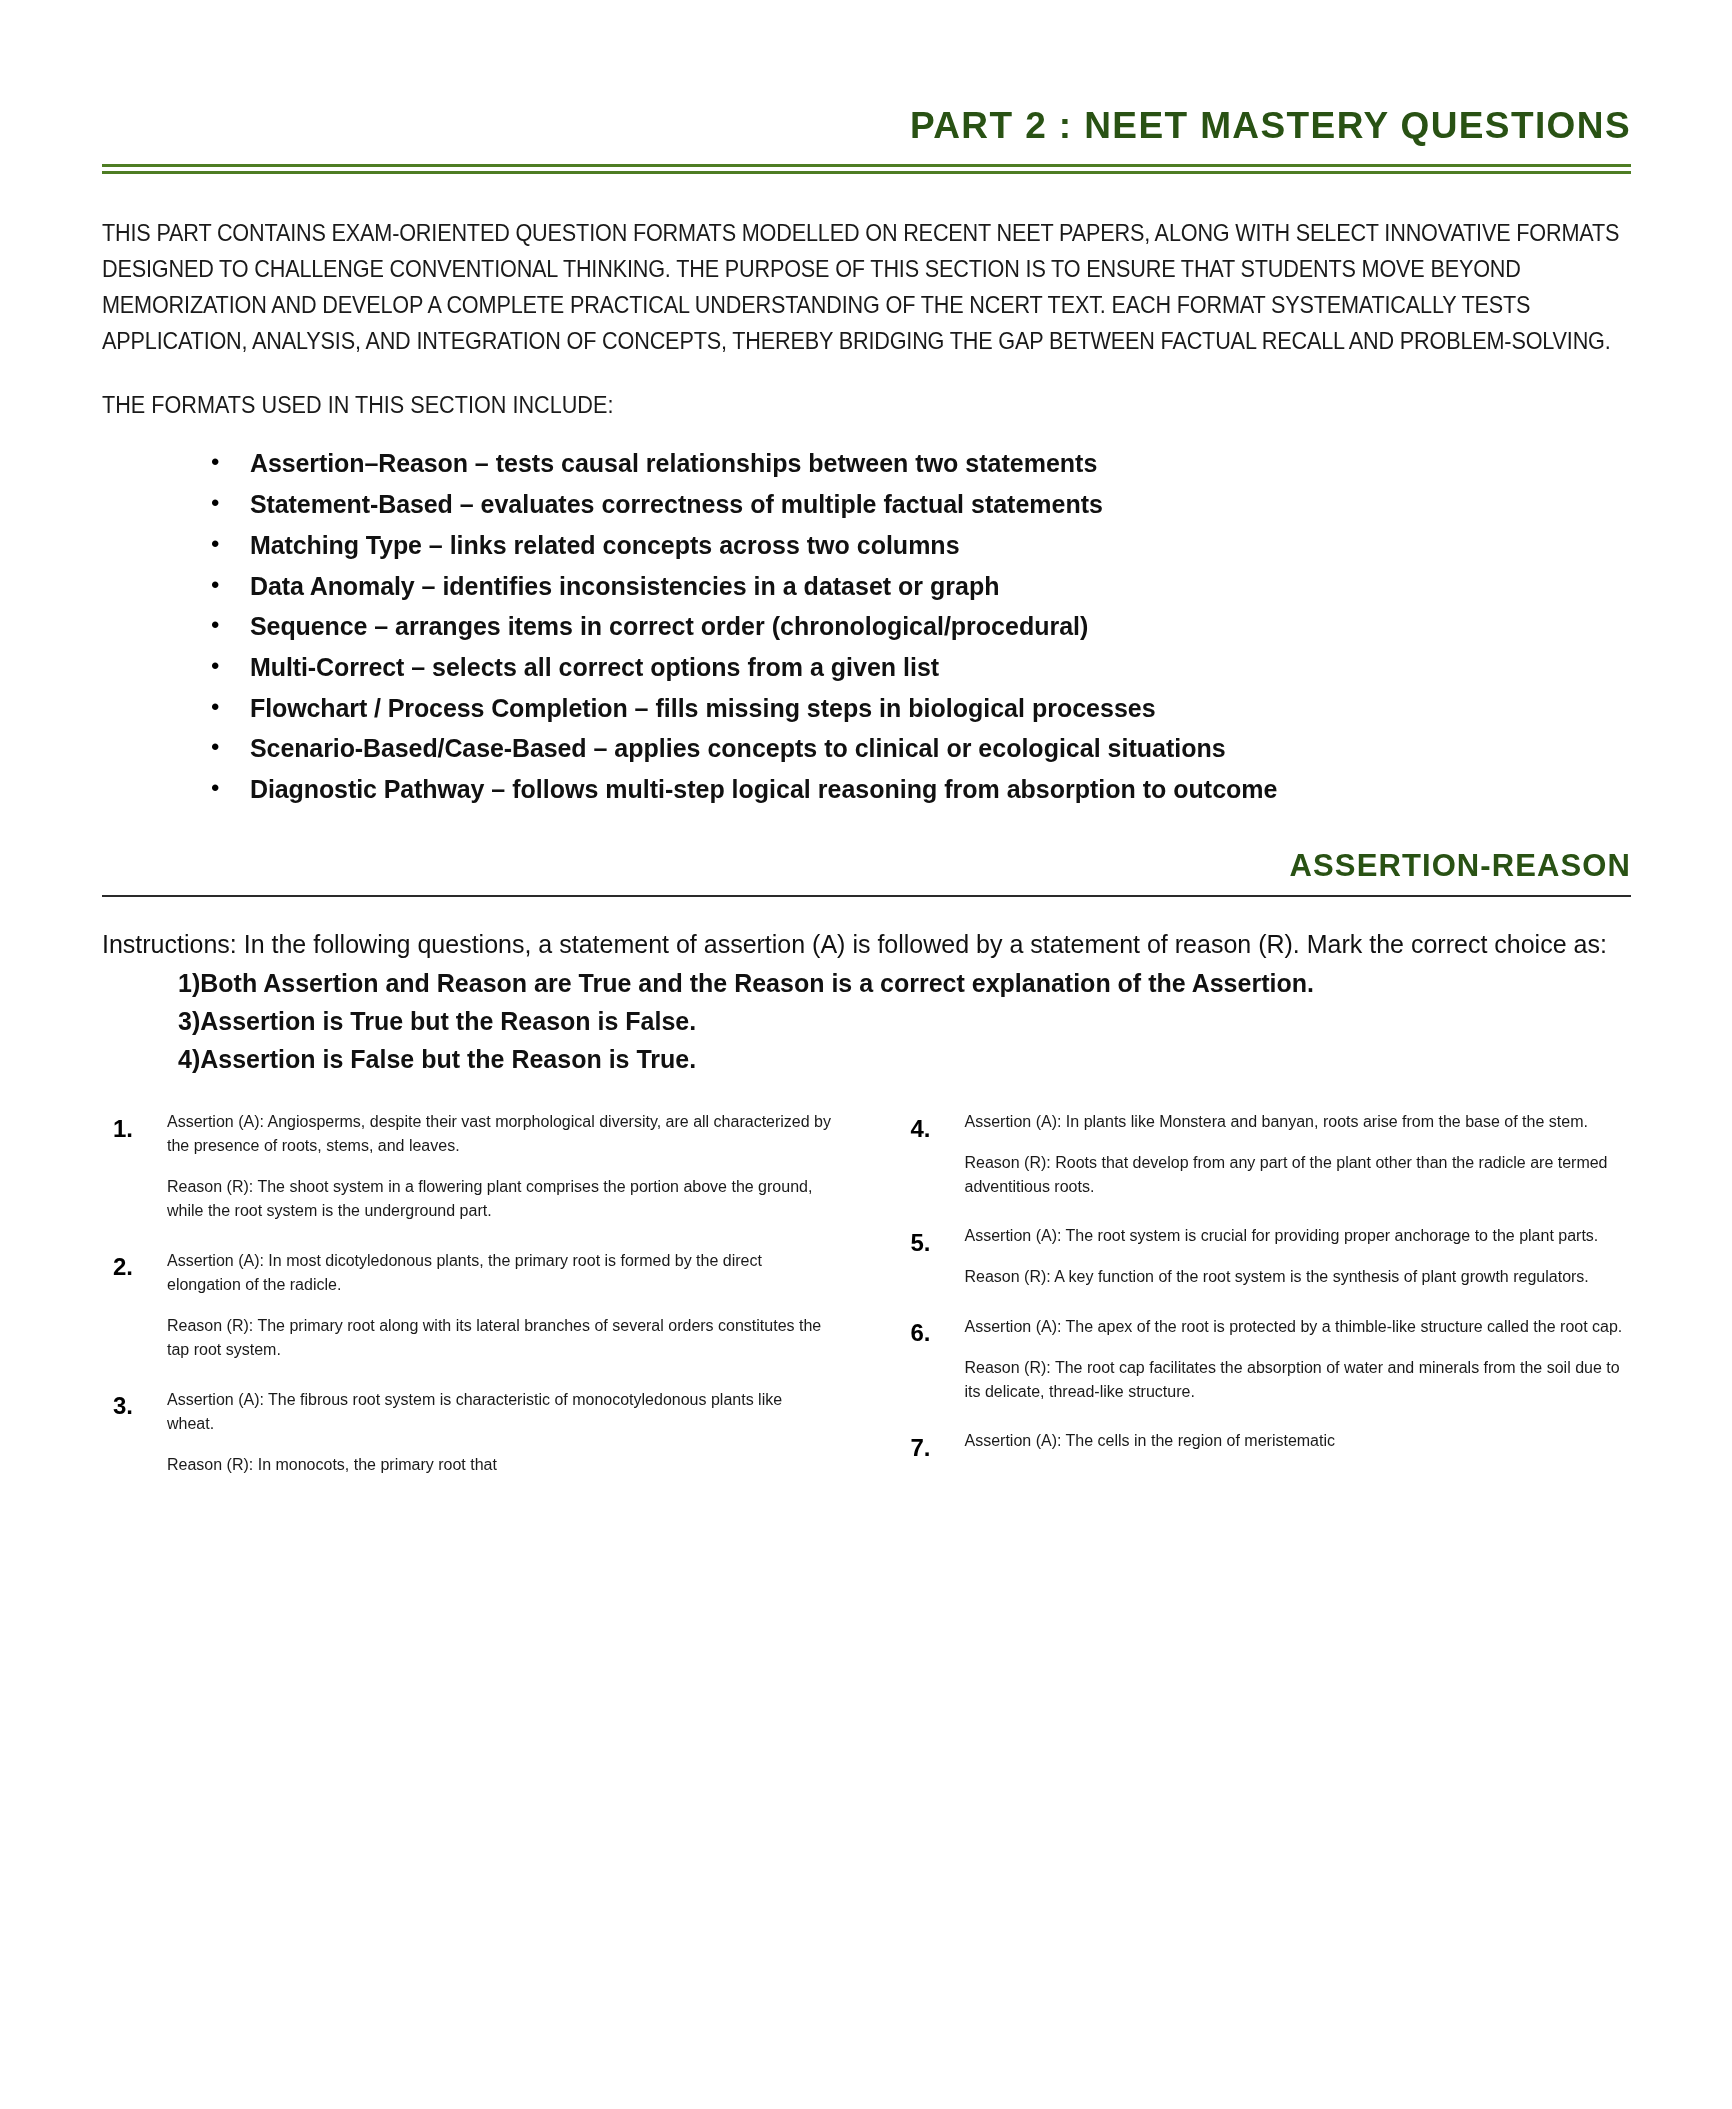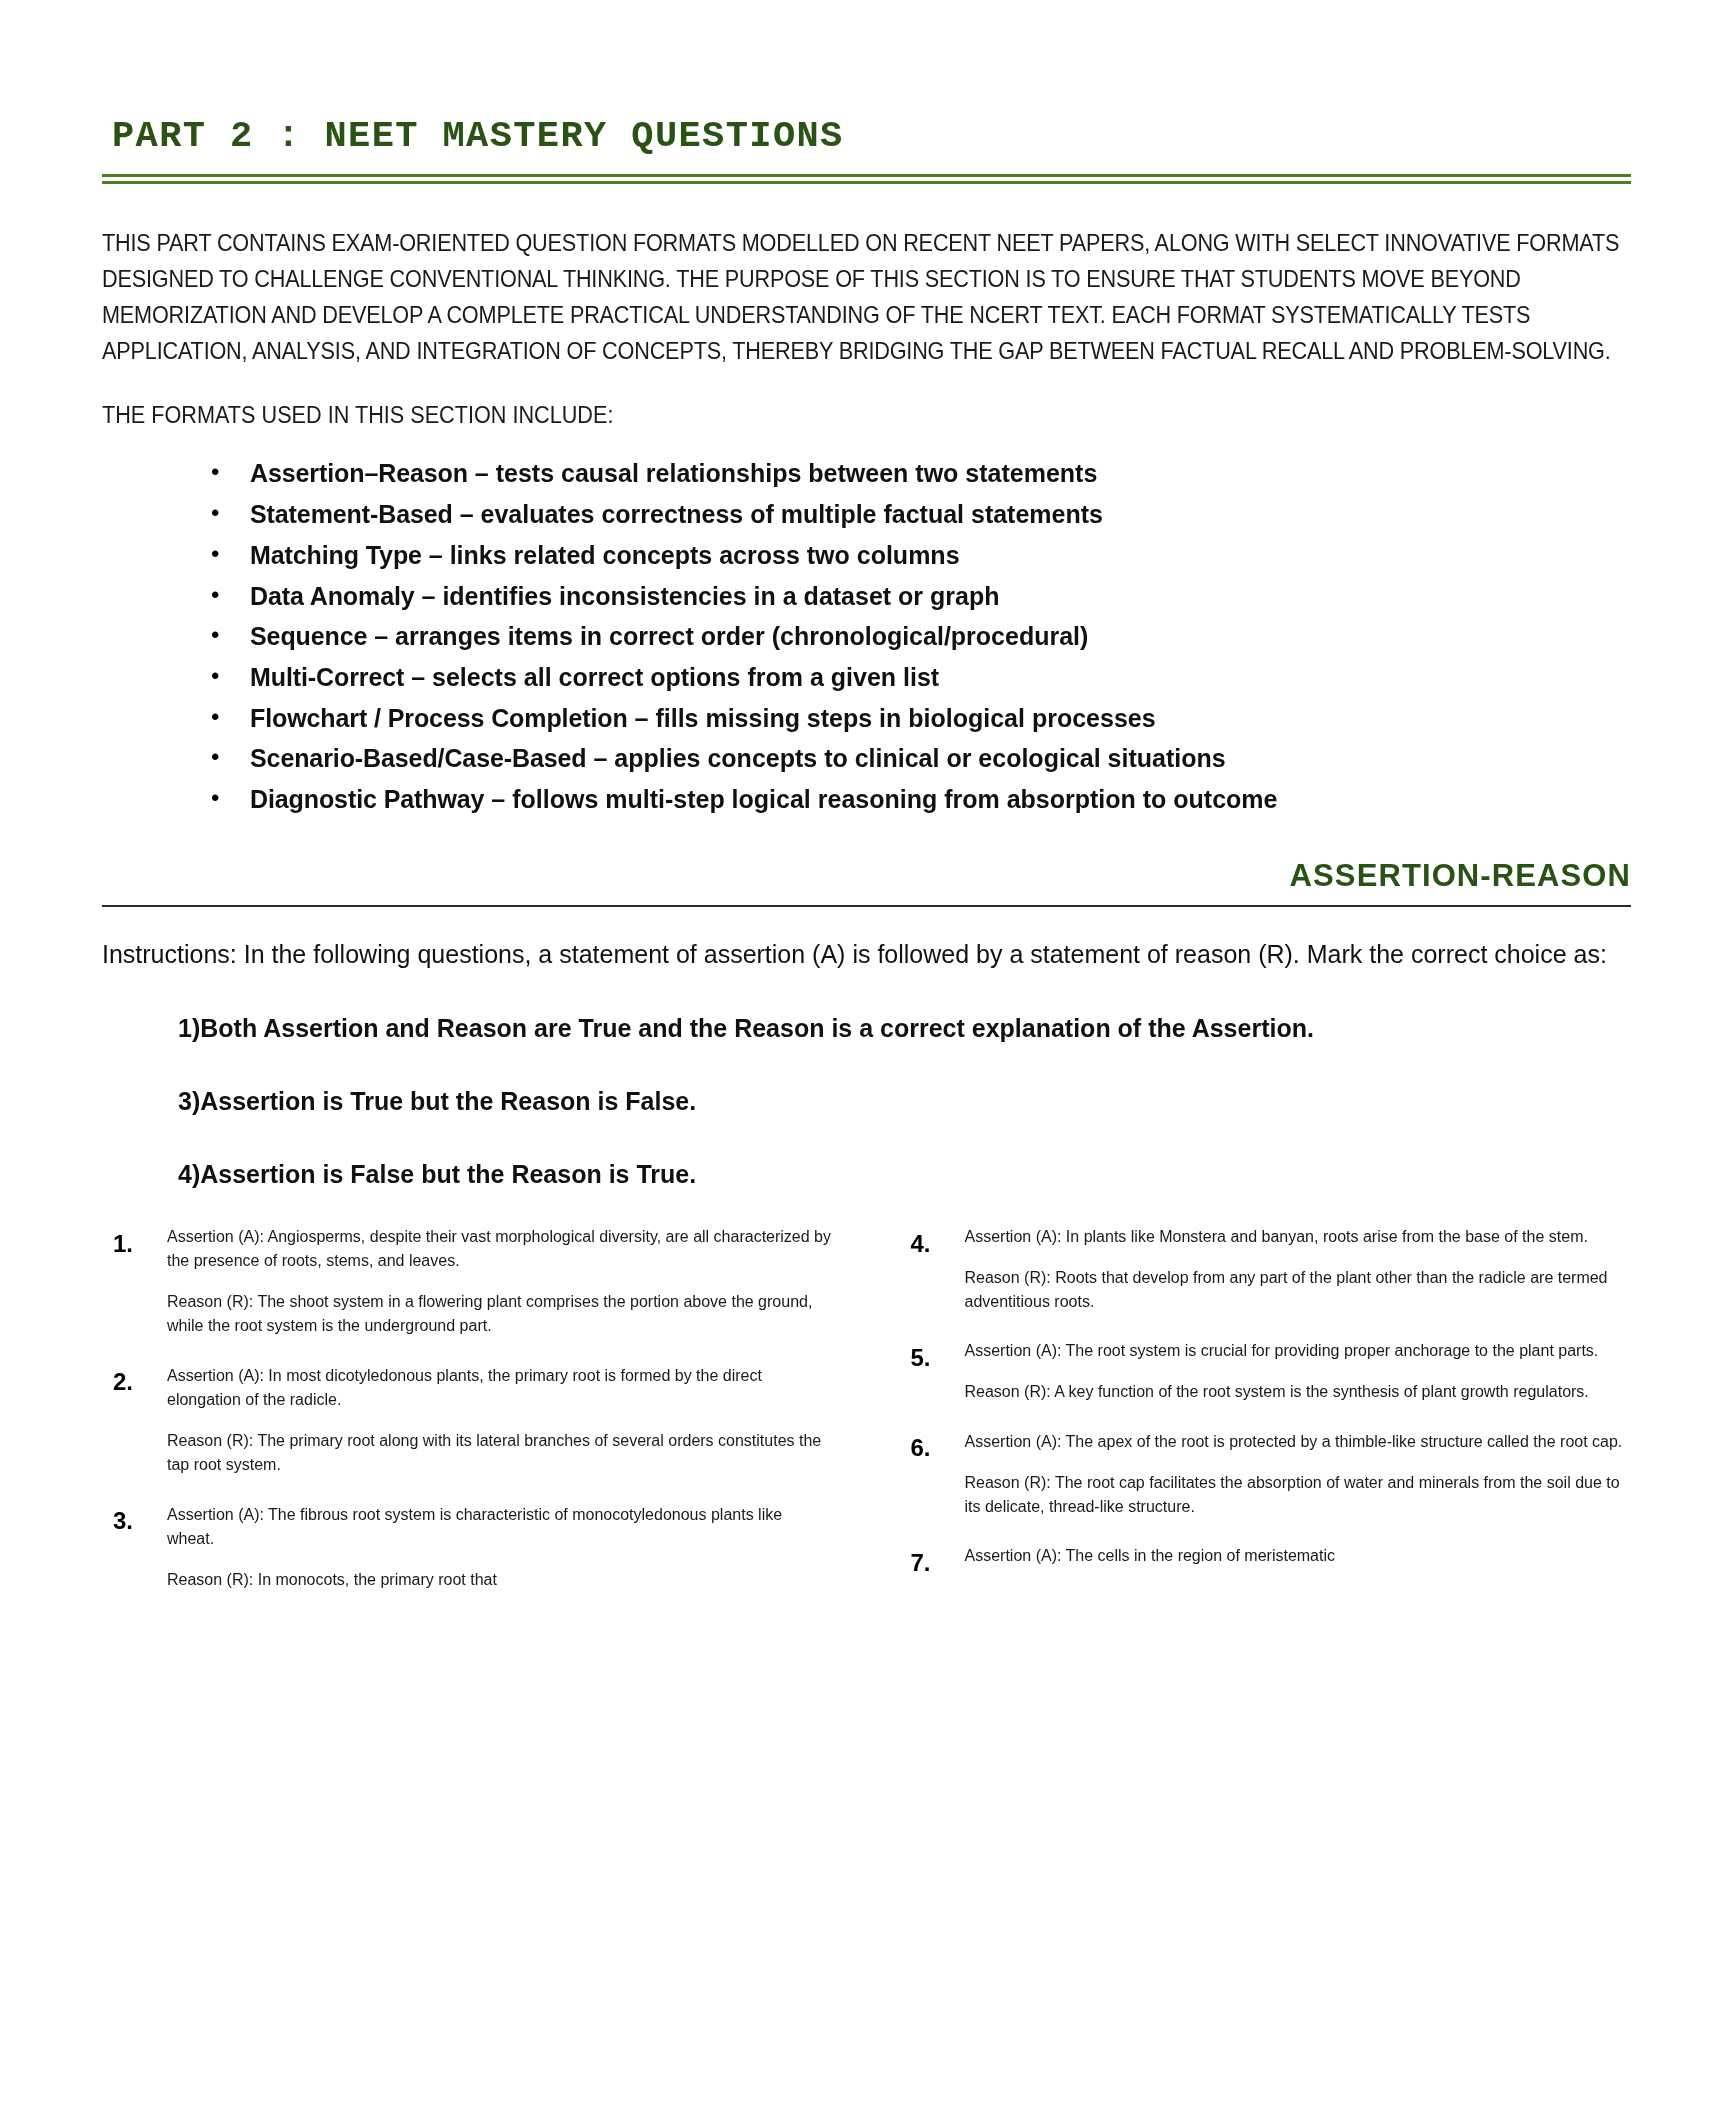--- a/index.html
+++ b/index.html
@@ -24,27 +24,27 @@
   }
   .content {
     position: absolute;
     left: 102px;
     top: 0;
     width: 1529px;
   }
 
   
   .part-title {
-    text-align: left;
-    font-family: Liberation Mono, monospace;
+    text-align: right;
+    font-family: Liberation Sans, sans-serif;
     font-weight: bold;
     font-size: 37px;
     letter-spacing: 1.4px;
     color: #295214;
-    margin: 10px;
+    margin: 0;
     padding-top: 105px;
     line-height: 1.15;
   }
   .title-rule {
     margin-top: 16px;
     width: 100%;
     height: 10.2px;
     border-top: 3.7px solid #4e7d23;
     border-bottom: 3.7px solid #4e7d23;
     background: #ffffff;
@@ -131,21 +131,21 @@
     font-size: 25px;
     font-weight: normal;
     line-height: 1.47;
     color: #111111;
   }
   .instr-opt {
     font-size: 25px;
     font-weight: bold;
     line-height: 1.45;
     color: #111111;
-    margin-top: 37px;
+    margin-top: 2px;
     padding-left: 76px;
   }
 
   
   .columns {
     margin-top: 32px;
     display: flex;
     gap: 0;
     width: 100%;
   }

